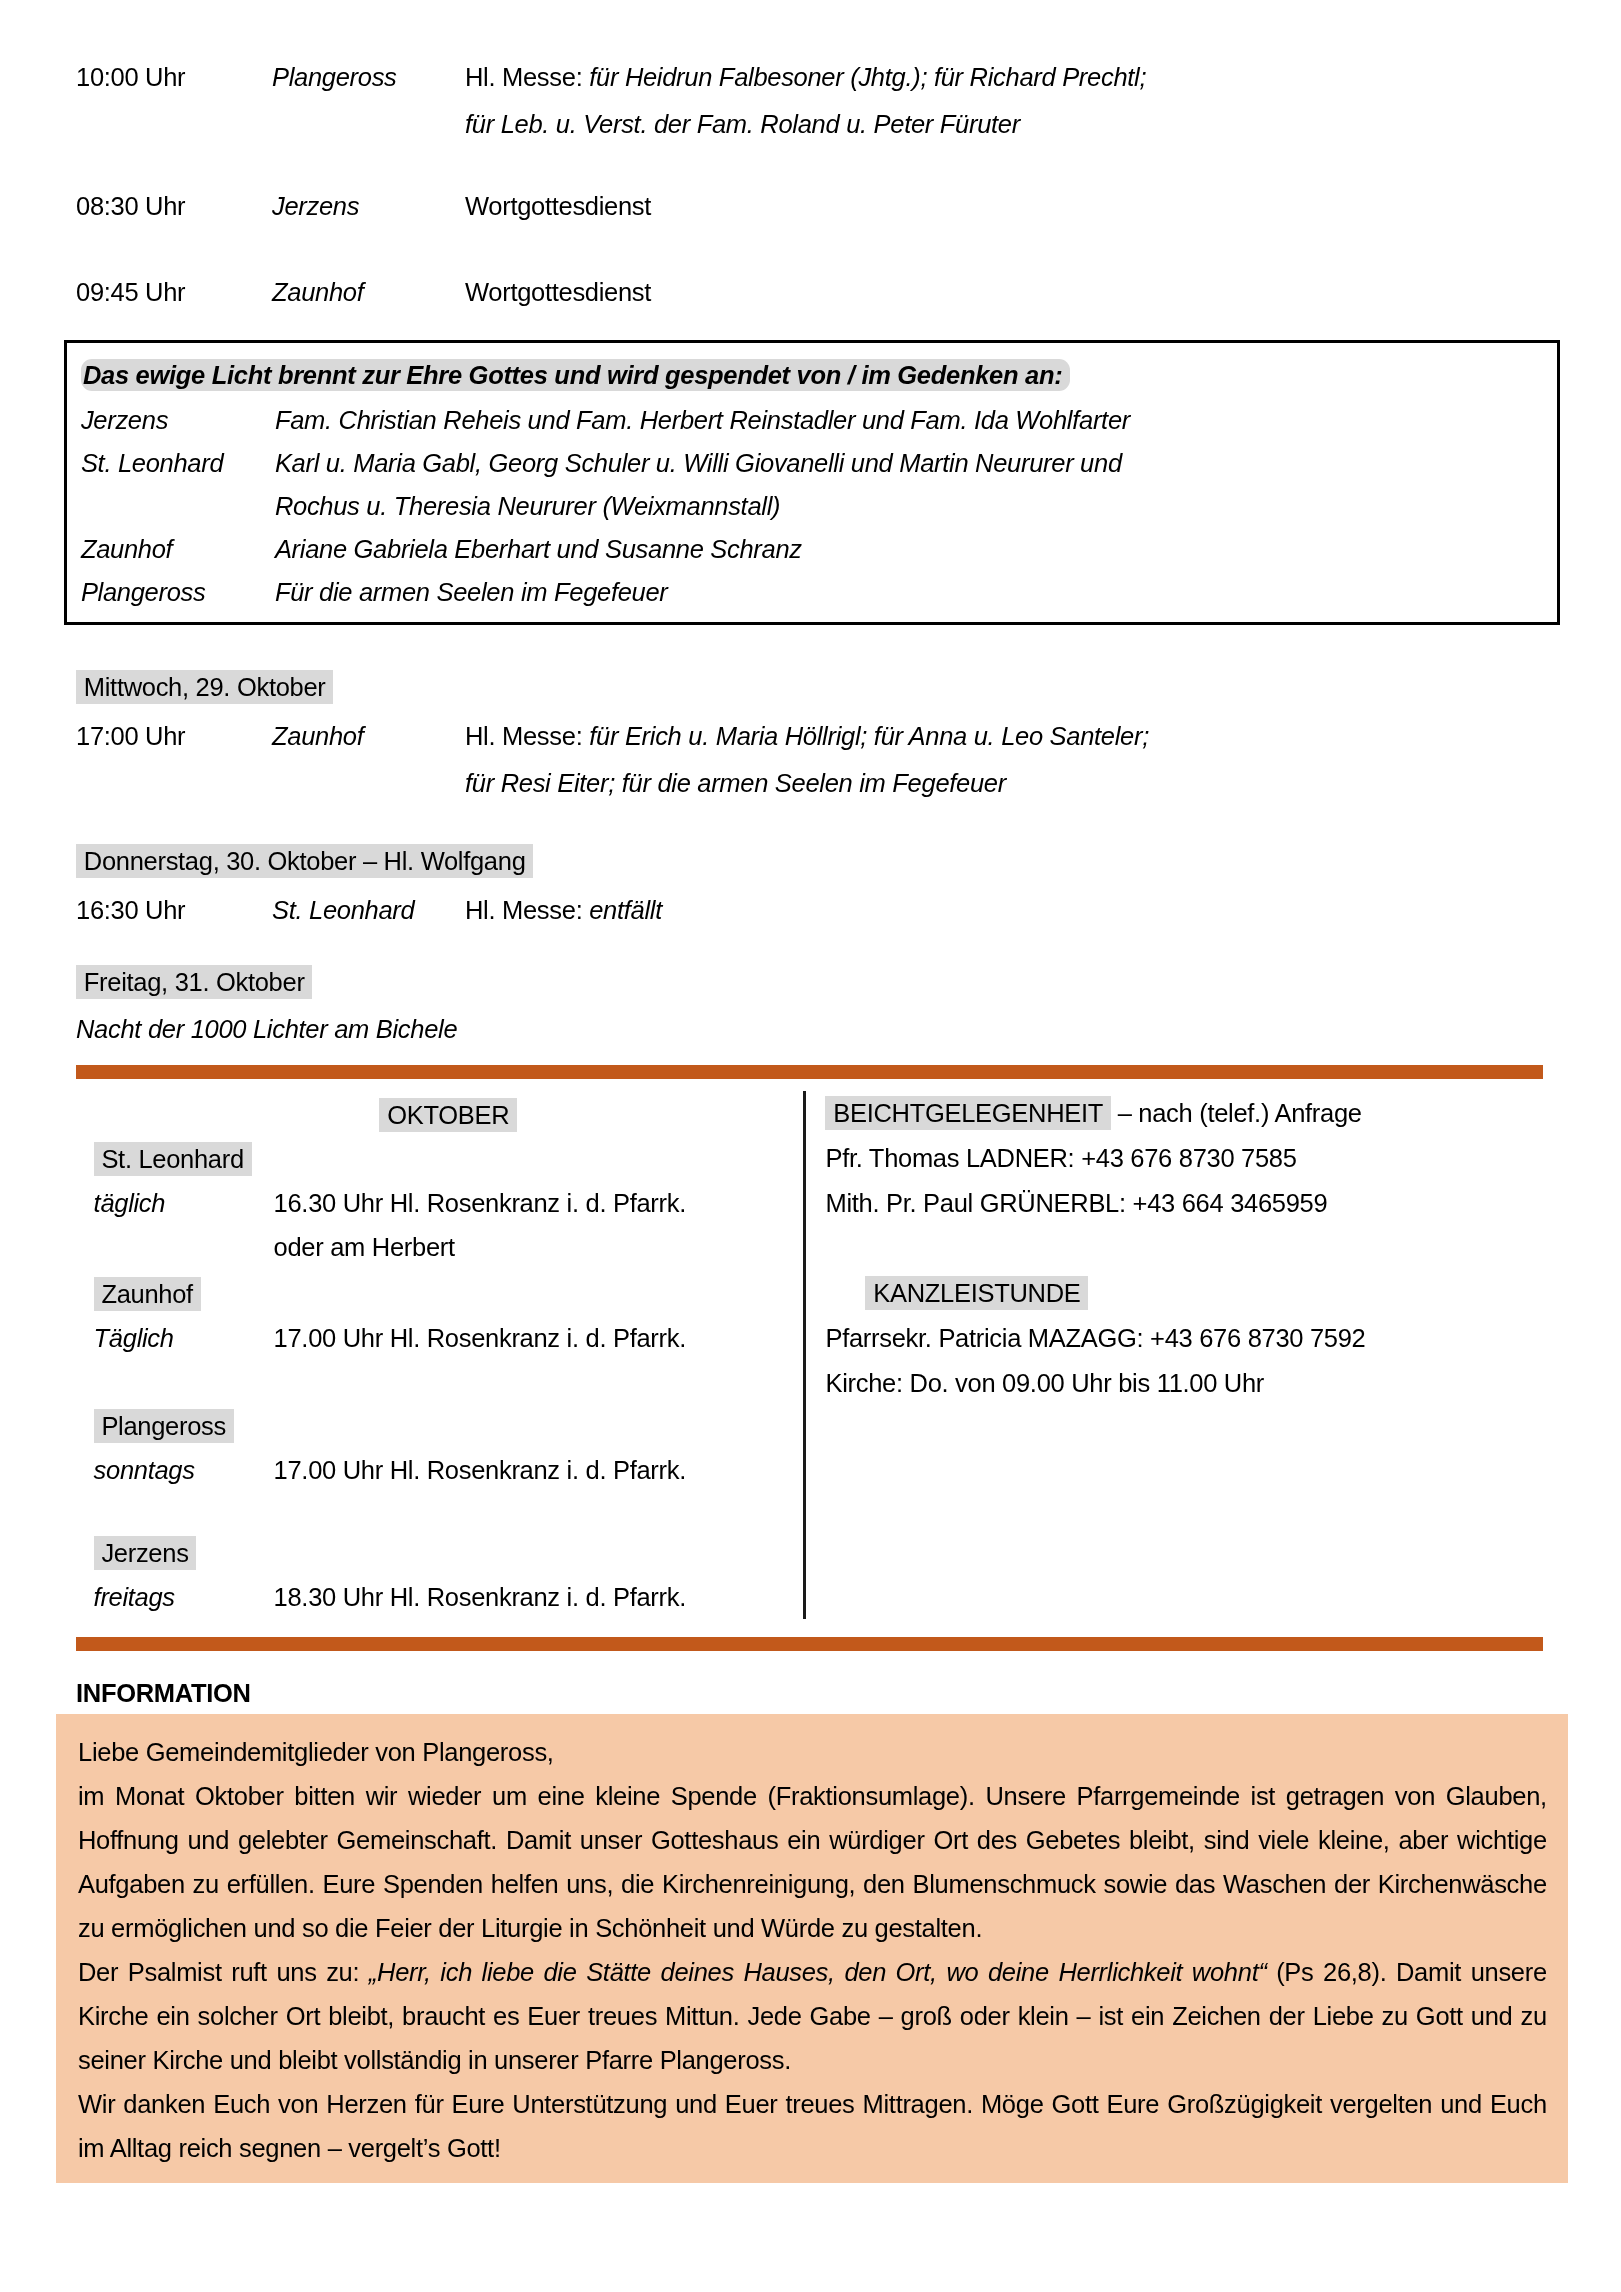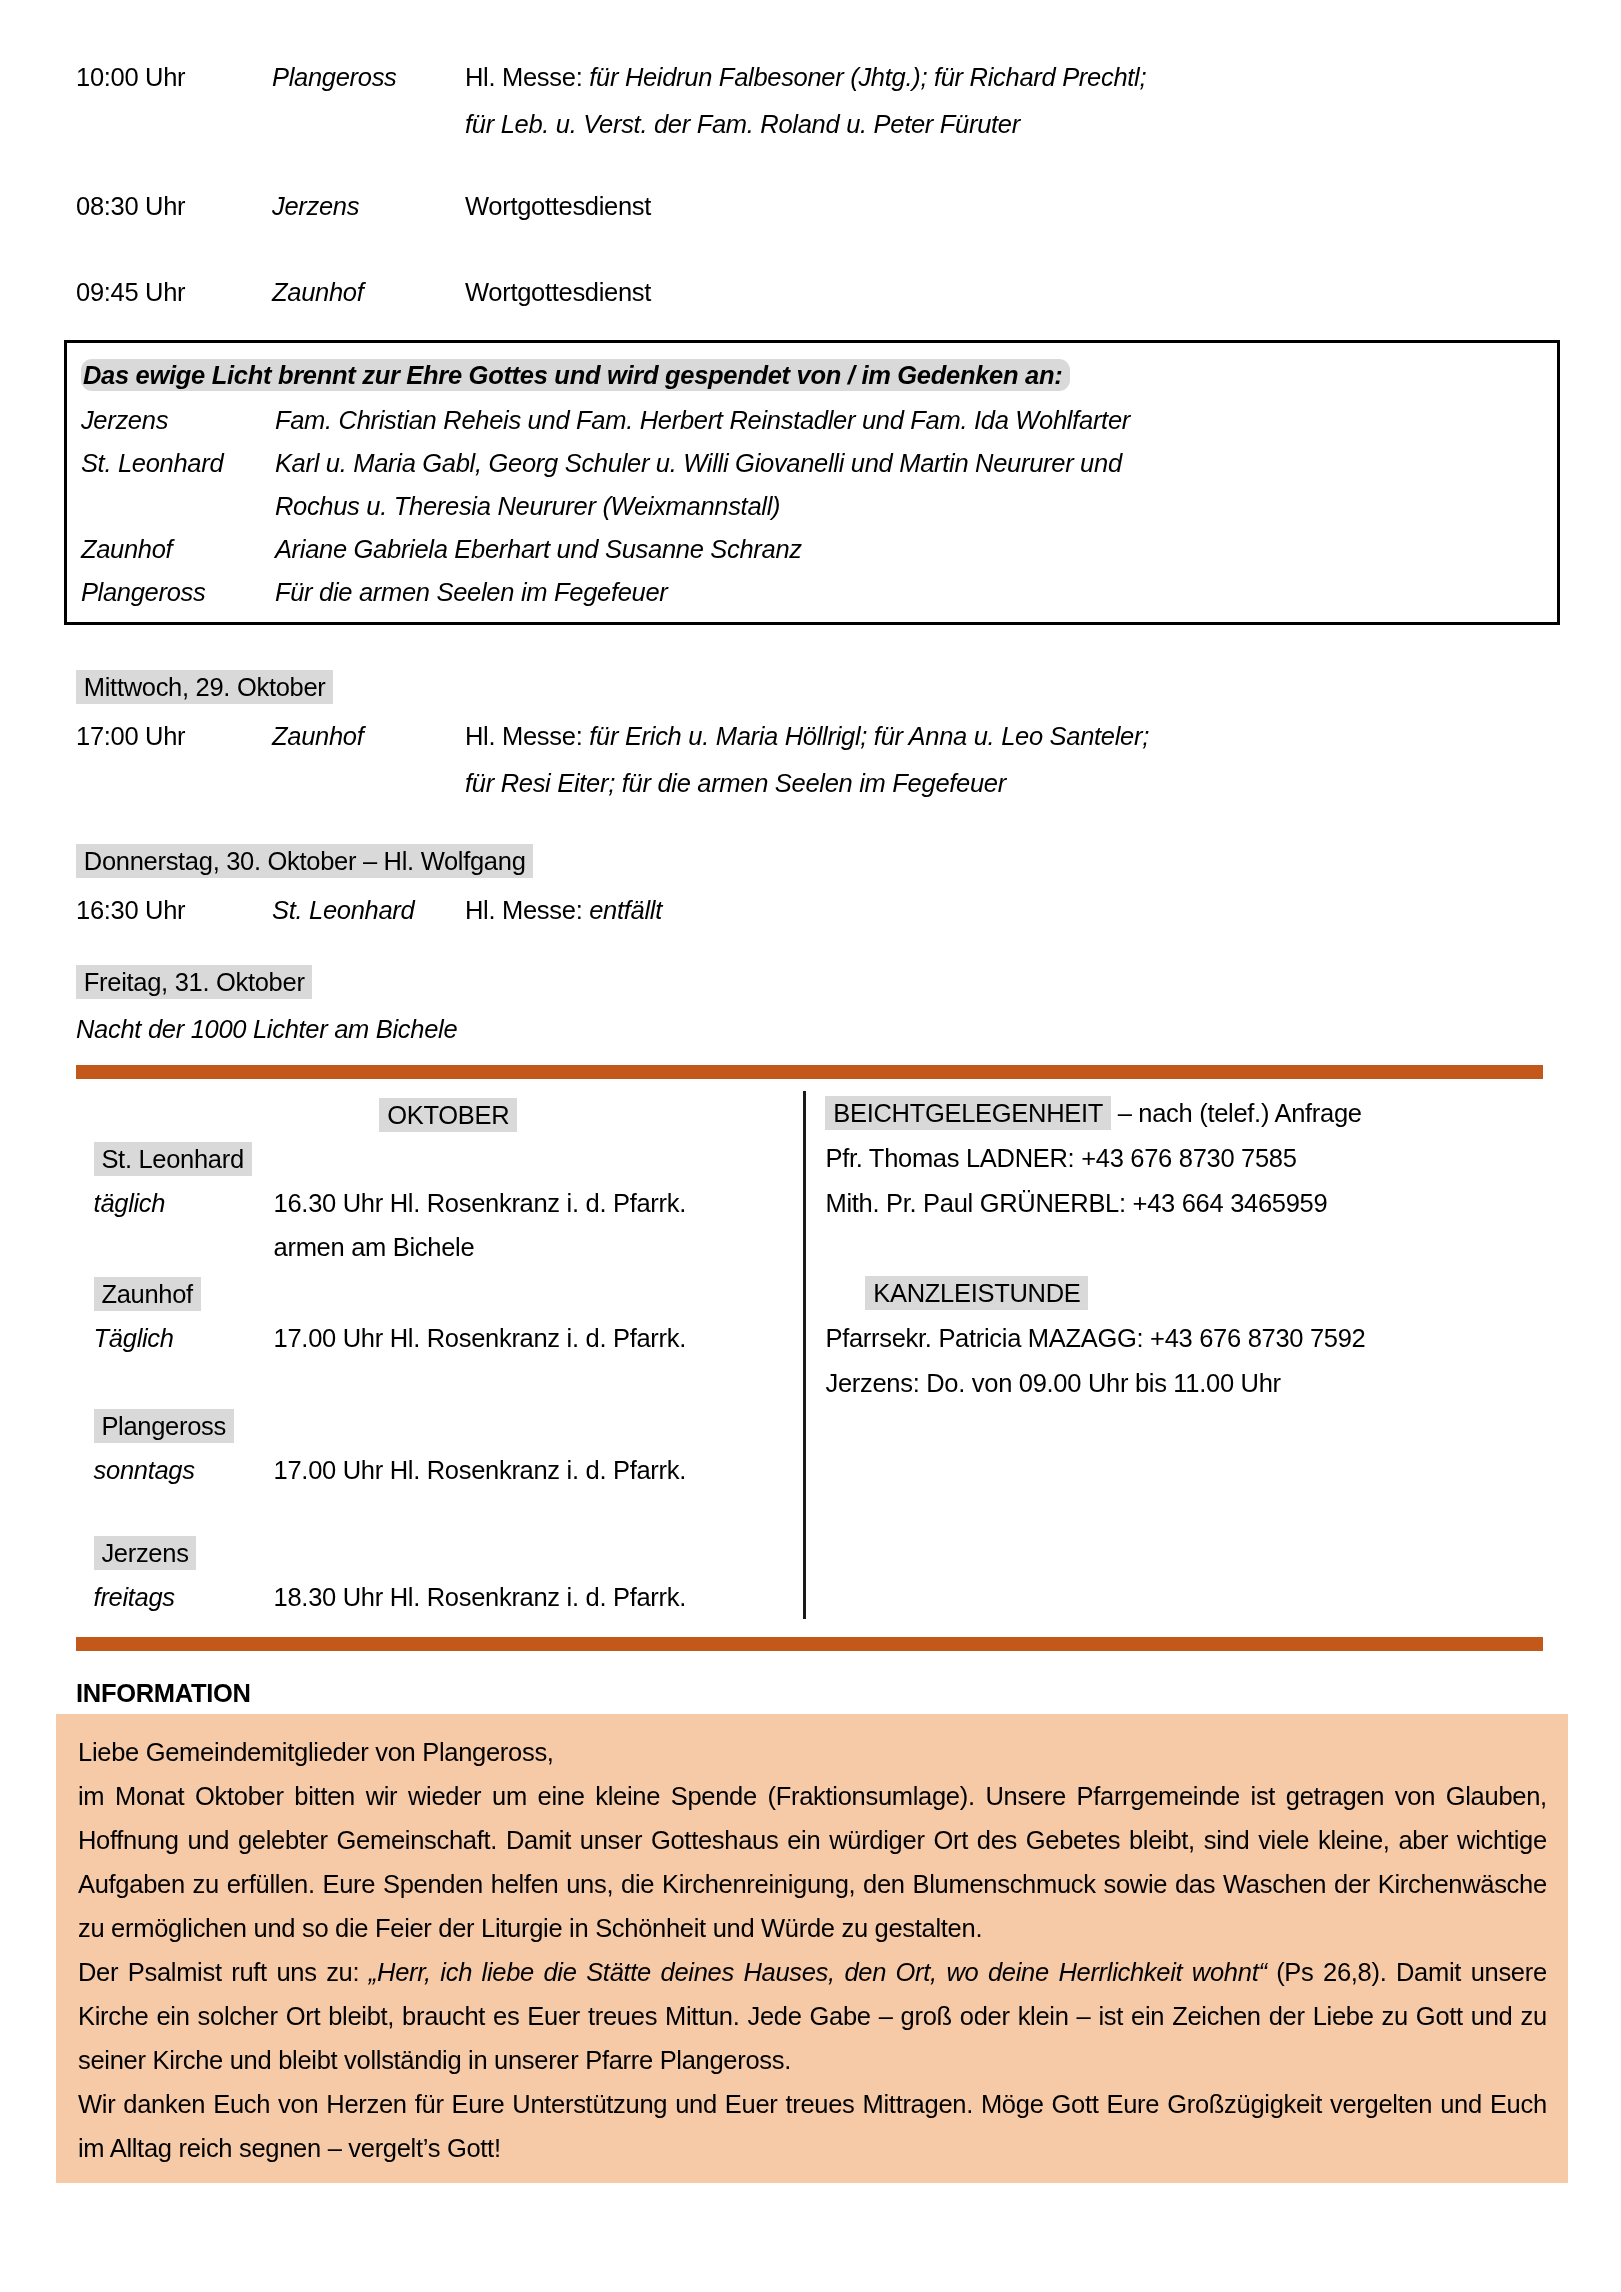--- a/index.html
+++ b/index.html
@@ -160,21 +160,21 @@
       <div class="okt-title">
         <span class="hl b">OKTOBER</span>
       </div>
 
       <div>
         <div><span class="hl b">St. Leonhard</span></div>
         <div class="grow">
           <div class="it">täglich</div>
           <div>
             <div>16.30 Uhr Hl. Rosenkranz i. d. Pfarrk.</div>
-            <div>armen am Bichele</div>
+            <div>oder am Herbert</div>
           </div>
         </div>
       </div>
 
       <div class="g-zaunhof">
         <div><span class="hl b">Zaunhof</span></div>
         <div class="grow">
           <div class="it">Täglich</div>
           <div>17.00 Uhr Hl. Rosenkranz i. d. Pfarrk.</div>
         </div>
@@ -209,21 +209,21 @@
       <div>
         <span class="b">Mith. Pr. Paul GRÜNERBL:</span><span> +43 664 3465959</span>
       </div>
       <div class="kanzlei-gap">
         <span class="hl b">KANZLEISTUNDE</span>
       </div>
       <div>
         <span class="b">Pfarrsekr. Patricia MAZAGG:</span><span> +43 676 8730 7592</span>
       </div>
       <div>
-        <span class="b">Jerzens:</span><span> Do. von 09.00 Uhr bis 11.00 Uhr</span>
+        <span class="b">Kirche:</span><span> Do. von 09.00 Uhr bis 11.00 Uhr</span>
       </div>
     </div>
   </section>
 
   <div class="bar bar2"></div>
 
   <div class="info-head">INFORMATION</div>
   <section class="info-block">
     <p>Liebe Gemeindemitglieder von Plangeross,</p>
     <p class="just">im Monat Oktober bitten wir wieder um eine kleine Spende (Fraktionsumlage). Unsere Pfarrgemeinde ist getragen von Glauben, Hoffnung und gelebter Gemeinschaft. Damit unser Gotteshaus ein würdiger Ort des Gebetes bleibt, sind viele kleine, aber wichtige Aufgaben zu erfüllen. Eure Spenden helfen uns, die Kirchenreinigung, den Blumenschmuck sowie das Waschen der Kirchenwäsche zu ermöglichen und so die Feier der Liturgie in Schönheit und Würde zu gestalten.</p>

